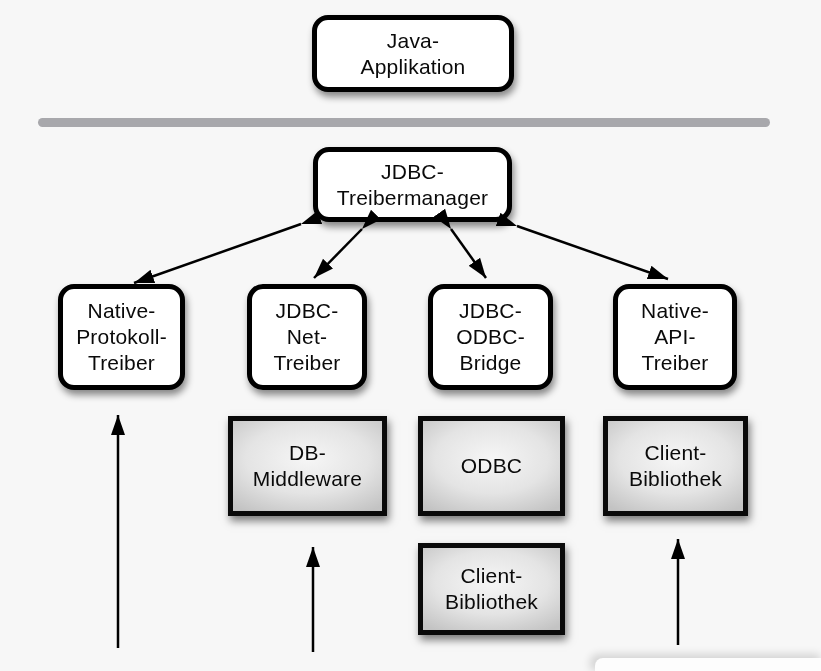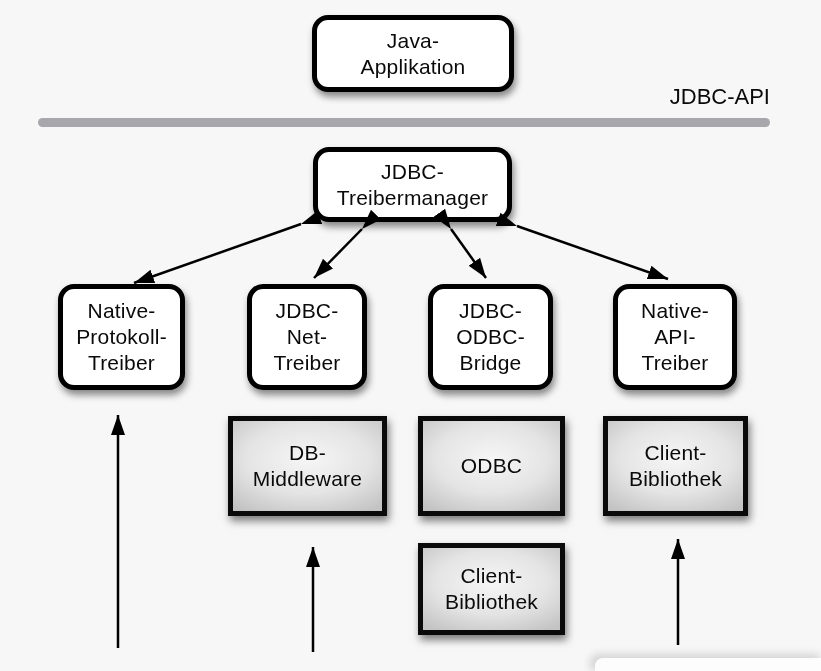--- a/index.html
+++ b/index.html
@@ -67,21 +67,20 @@
 </head>
 <body>
 
 <div class="canvas">
 
   <div class="box rbox" style="left:312px; top:15px; width:202px; height:77px;">
     <span>Java-
 Applikation</span>
   </div>
 
-  <div class="api-label">JDBC-API</div>
   <div class="divider"></div>
 
   <div class="box rbox" style="left:313px; top:147px; width:199px; height:75px;">
     <span>JDBC-
 Treibermanager</span>
   </div>
 
   <div class="box rbox" style="left:58px; top:284px; width:127px; height:106px;">
     <span>Native-
 Protokoll-

